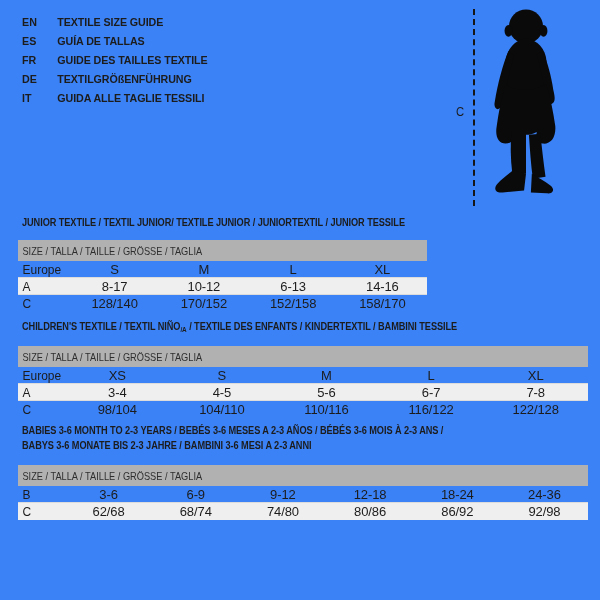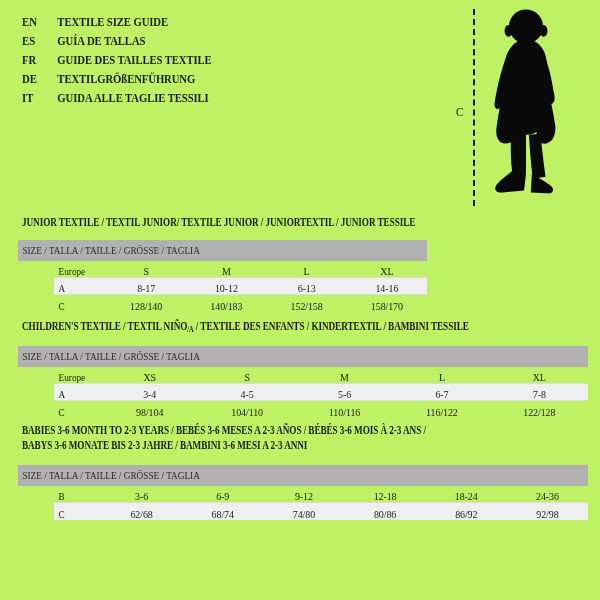--- a/index.html
+++ b/index.html
@@ -1,19 +1,19 @@
 <!DOCTYPE html>
 <html><head>
 <meta charset="utf-8">
 <style>
   * { margin:0; padding:0; box-sizing:border-box; }
   body { background:#fff; }
   .canvas {
-    position:relative; width:600px; height:600px; background:#bef264;
-    font-family:Liberation Serif, serif; color:#1c1c1c; overflow:hidden;
+    position:relative; width:600px; height:600px; background:#3b82f6;
+    font-family:Liberation Sans, sans-serif; color:#1c1c1c; overflow:hidden;
   }
 
   
   .langs { position:absolute; left:22px; top:12px; }
   .lang-row { display:flex; height:19px; align-items:center;
               transform:scaleX(0.93); transform-origin:left center; }
   .lang-code { width:38px; font-weight:700; font-size:11.5px; }
   .lang-title { font-weight:700; font-size:11.5px; letter-spacing:-0.1px; white-space:nowrap; }
 
   
@@ -27,22 +27,22 @@
   .sec-title { position:absolute; font-weight:700; font-size:11.5px; white-space:nowrap;
                transform:scaleX(0.80); transform-origin:left top; letter-spacing:-0.1px; }
   .sec-title .subscr { font-size:8px; vertical-align:-2px; }
   .two-line div { height:15px; }
 
   
   .size-table { position:absolute; }
   .size-bar { height:21px; background:#b1b1b1; display:flex; align-items:center; }
   .size-bar span { font-size:10.5px; color:#2e2e2e; padding-left:5px; white-space:nowrap;
                    transform:scaleX(0.88); transform-origin:left center; }
-  .trow { display:flex; align-items:flex-end; height:17px; font-size:10px;
-          border-bottom:1px solid #dcdcdc;margin-left:36px; }
+  .trow { display:flex; align-items:center; height:17px; font-size:13px;
+          border-bottom:1px solid #dcdcdc; }
   .rows .trow:nth-child(even) { background:#efefef; }
   .rows .trow:last-child { border-bottom:none; }
   .tlabel { padding-left:5px; transform:scaleX(0.92); transform-origin:left center; }
   .lbl-wide  { width:52px; }
   .lbl-slim  { width:47px; }
   .tcell { flex:1 1 0; text-align:center; letter-spacing:-0.1px; }
 
   
   .footnotes { position:absolute; left:22px; top:535px; }
   .footnote { height:19px; display:flex; align-items:center; font-weight:700; font-size:11px;
@@ -108,21 +108,21 @@
       <div class="trow">
         <span class="tlabel lbl-wide">A</span>
         <span class="tcell">8-17</span>
         <span class="tcell">10-12</span>
         <span class="tcell">6-13</span>
         <span class="tcell">14-16</span>
       </div>
       <div class="trow">
         <span class="tlabel lbl-wide">C</span>
         <span class="tcell">128/140</span>
-        <span class="tcell">140/183</span>
+        <span class="tcell">170/152</span>
         <span class="tcell">152/158</span>
         <span class="tcell">158/170</span>
       </div>
     </div>
   </div>
 
   <div class="sec-title" style="left:22px; top:320px;"><span>CHILDREN'S TEXTILE / TEXTIL NIÑO</span><span class="subscr">/A</span><span> / TEXTILE DES ENFANTS / KINDERTEXTIL / BAMBINI TESSILE</span></div>
   <div class="size-table" style="left:18px; top:346px; width:570px;">
     <div class="size-bar">
       <span>SIZE / TALLA / TAILLE / GRÖSSE / TAGLIA</span>

